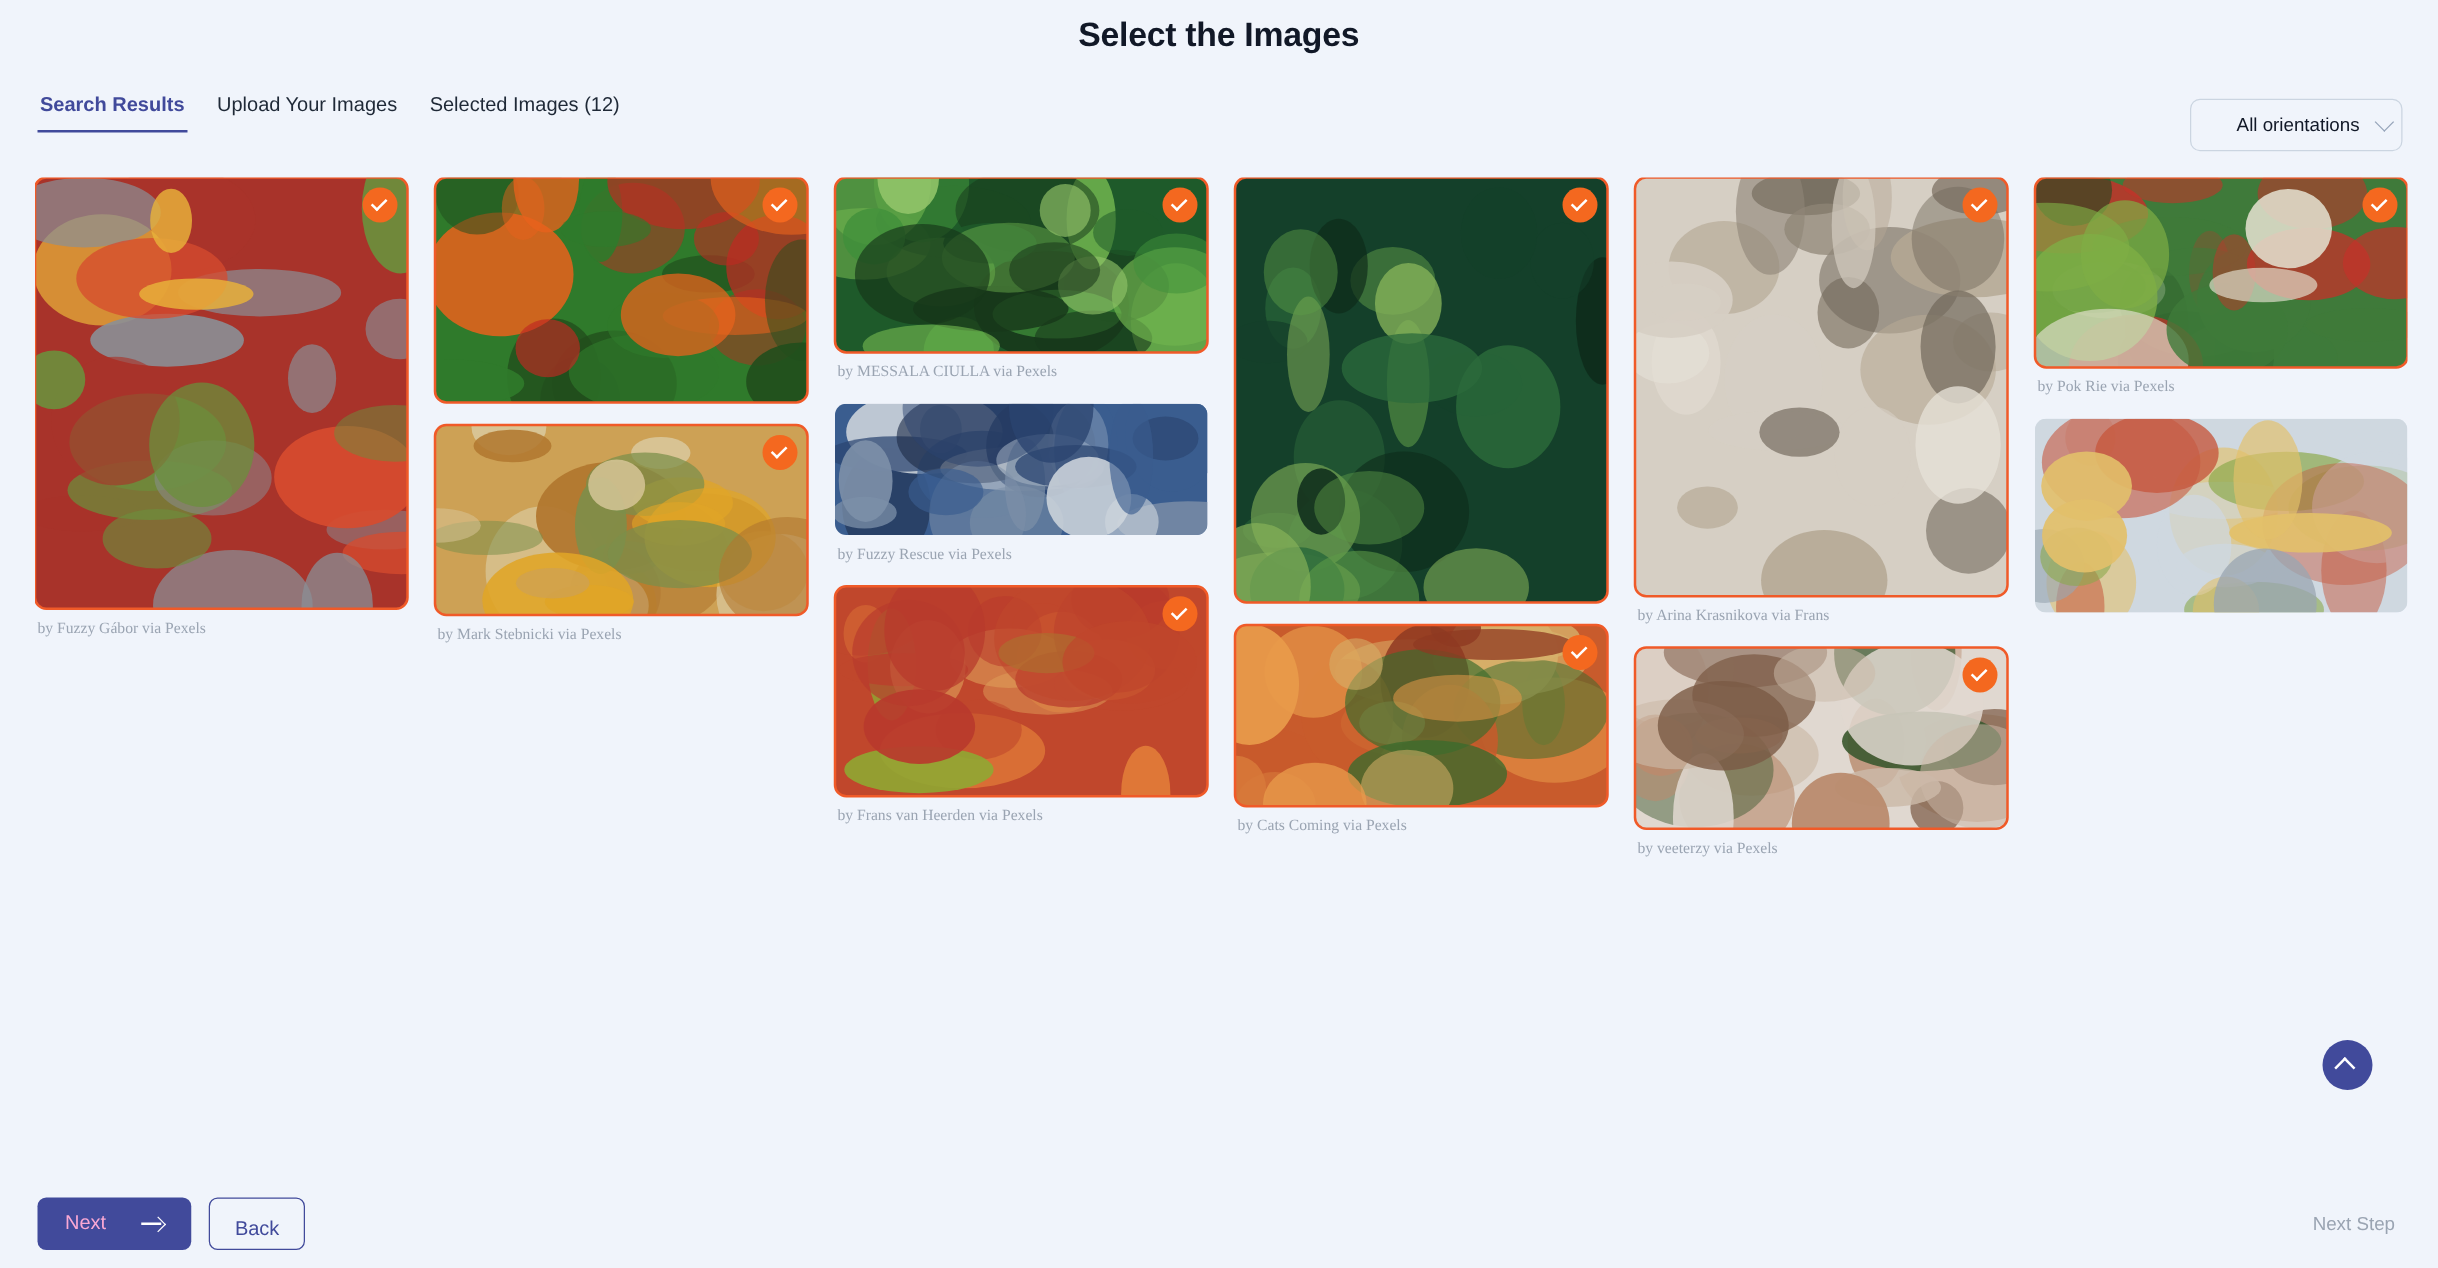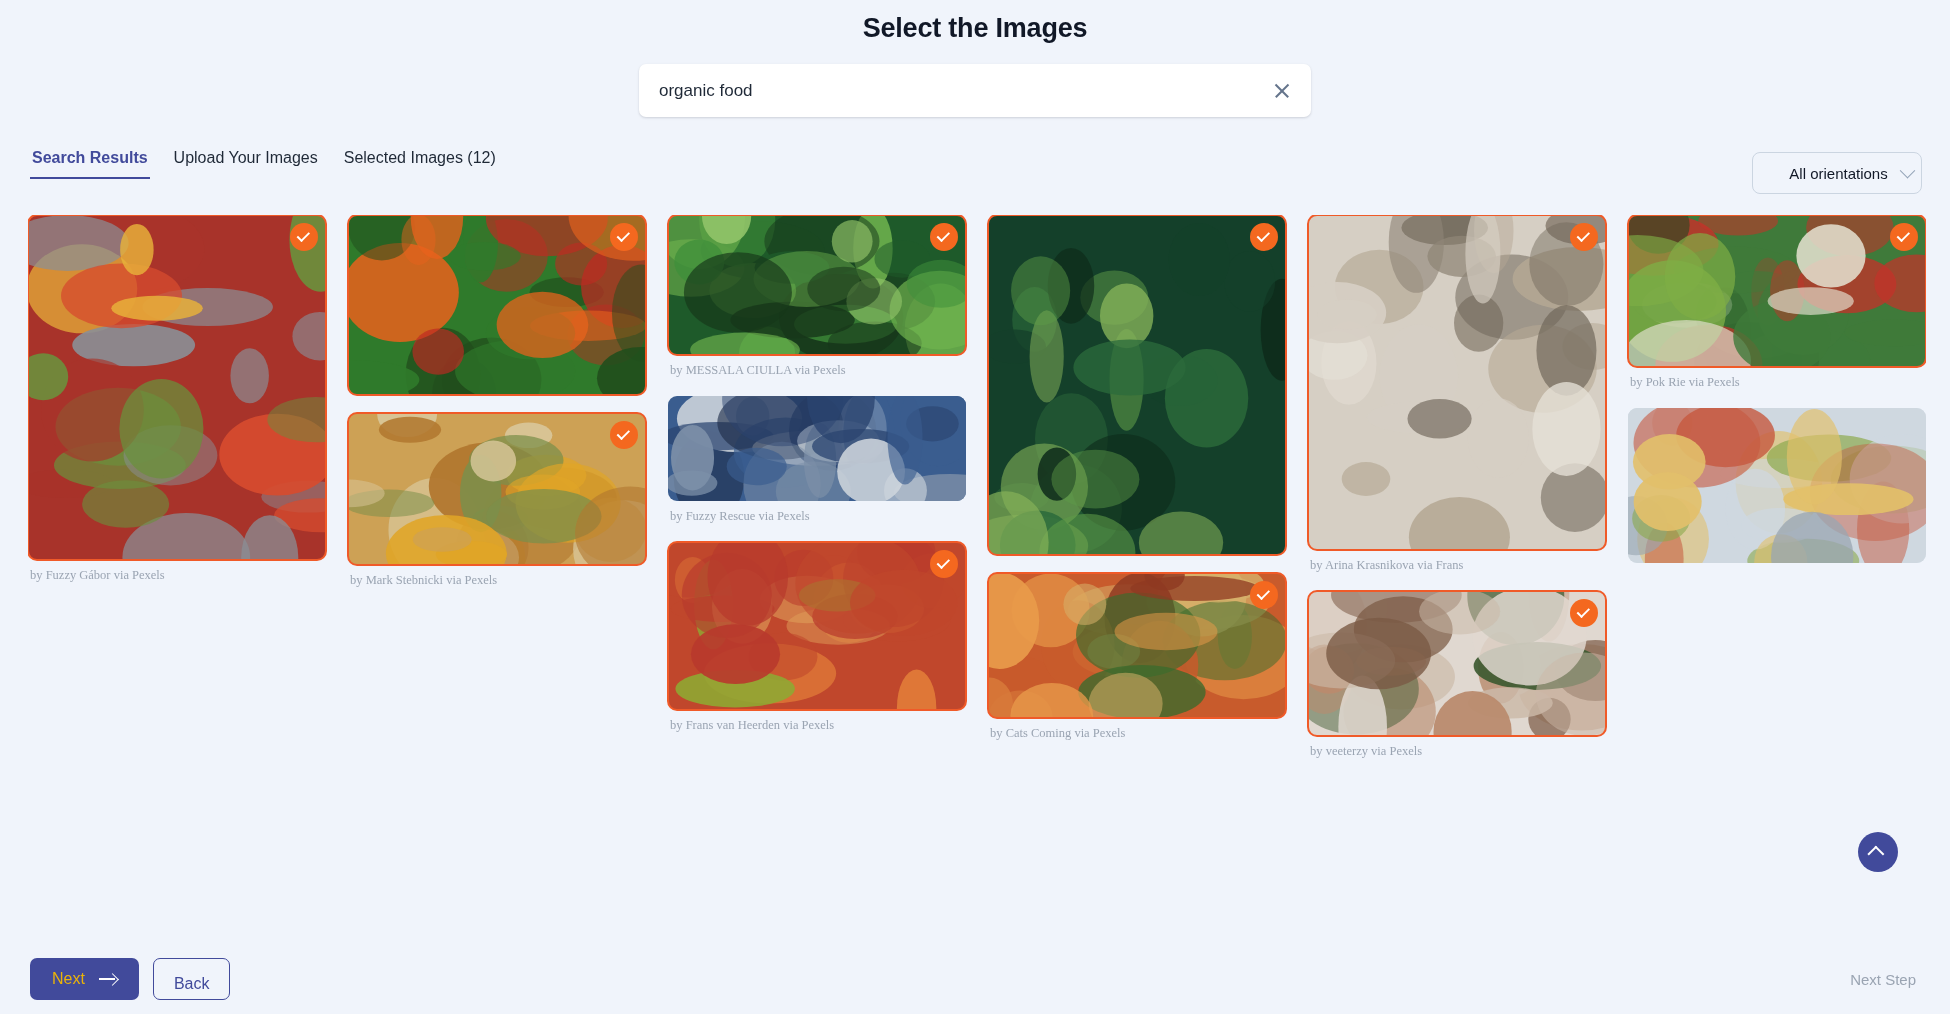--- a/index.html
+++ b/index.html
@@ -200,29 +200,29 @@
     height: 70px;
     background: #f0f4fb;
     display: flex;
     align-items: center;
     justify-content: space-between;
     padding: 0 34px 0 30px;
   }
   .footer-left { display: flex; align-items: center; gap: 14px; }
   .btn-next {
     background: #414a9b;
-    color: #eab308;
+    color: #f9a8d4;
     border: none;
     border-radius: 7px;
     height: 42px;
     padding: 0 22px;
     font-size: 16px;
     display: flex;
     align-items: center;
-    gap: 14px;
+    gap: 28px;
     cursor: pointer;
     font-family: "Liberation Sans", sans-serif;
   }
   .btn-back {
     background: transparent;
     color: #414a9b;
     border: 1.3px solid #414a9b;
     border-radius: 7px;
     height: 42px;
     padding: 16px 20px;
@@ -252,26 +252,20 @@
     transform: rotate(45deg);
   }
 </style>
 </head>
 <body>
 
 <div class="page">
 
   <div class="page-title">Select the Images</div>
 
-  <div class="search-wrap">
-    <div class="search-box">
-      <input class="search-value" value="organic food" style="">
-      <div class="clear-icon"></div>
-    </div>
-  </div>
 
   <div class="tabs-row">
     <div class="tabs">
       <div class="tab active">Search Results</div>
       <div class="tab">Upload Your Images</div>
       <div class="tab">Selected Images (12)</div>
     </div>
     <div class="orient-select">
       <span>All orientations</span>
       <span class="chev-down"></span>

